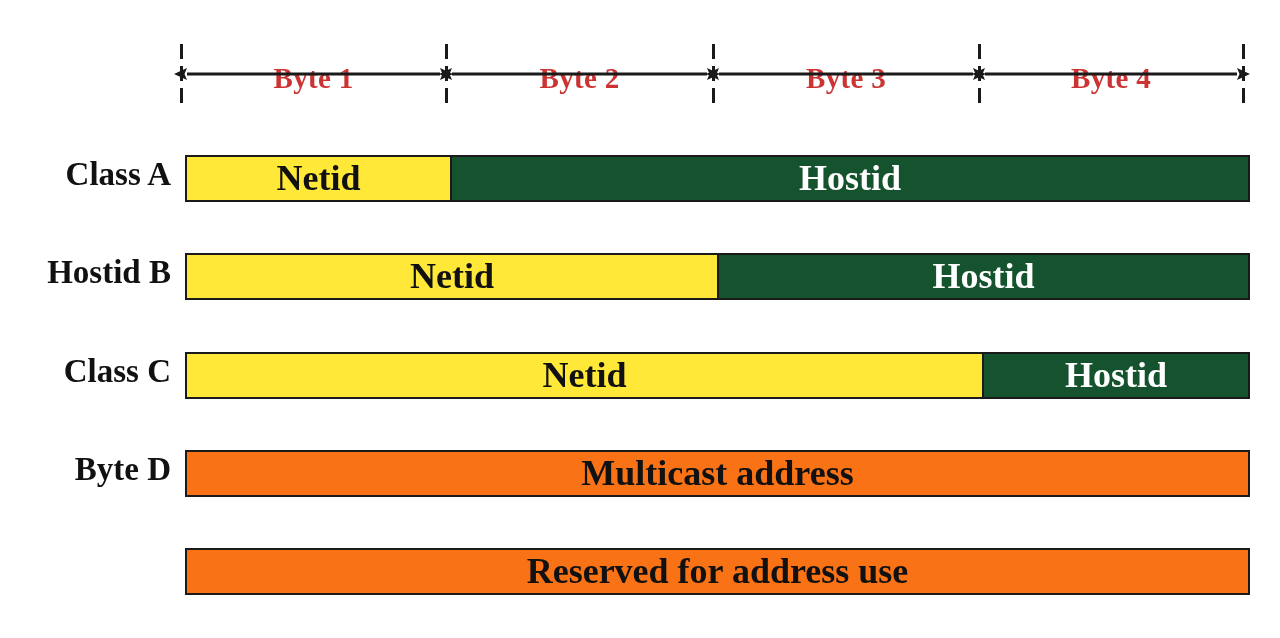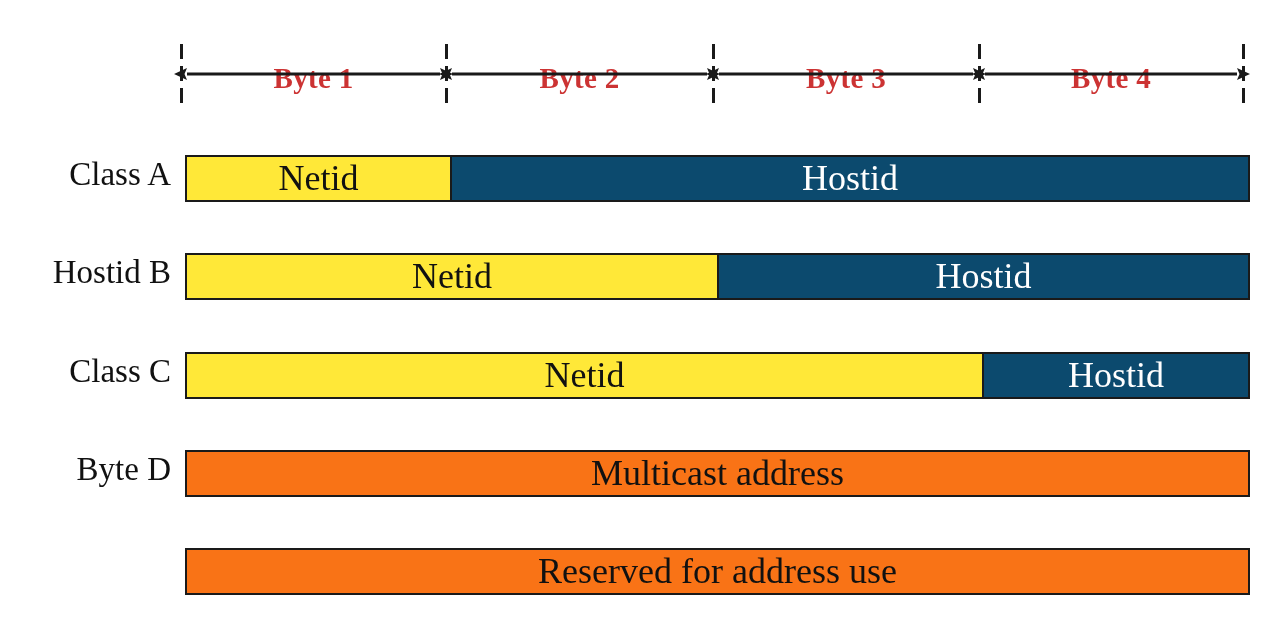--- a/index.html
+++ b/index.html
@@ -59,20 +59,21 @@
     left: 0;
     top: 60px;
     width: 1280px;
     height: 28px;
   }
 
   
   .row {
     position: absolute;
     height: 38px;
+    font-weight: bold;
   }
   .row-label {
     position: absolute;
     right: 100%;
     top: 50%;
     transform: translateY(-50%);
     margin-right: 14px;
     font-size: 33px;
     line-height: 1;
     color: #111111;
@@ -91,21 +92,21 @@
   }
   .seg-text {
     font-size: 36px;
     line-height: 1;
     white-space: nowrap;
     position: relative;
     top: -1px;
   }
   .seg.netid  { background: #ffe838; }
   .seg.netid  .seg-text { color: #111111; }
-  .seg.hostid { background: #0c4a6e; }
+  .seg.hostid { background: #14532d; }
   .seg.hostid .seg-text { color: #ffffff; }
   .seg.plain  { background: #f97316; }
   .seg.plain  .seg-text { color: #111111; }
   
   .seg.joined-right { border-right-width: 1px; }
   .seg.joined-left  { border-left-width: 1px; }
 </style>
 </head>
 <body>
 

